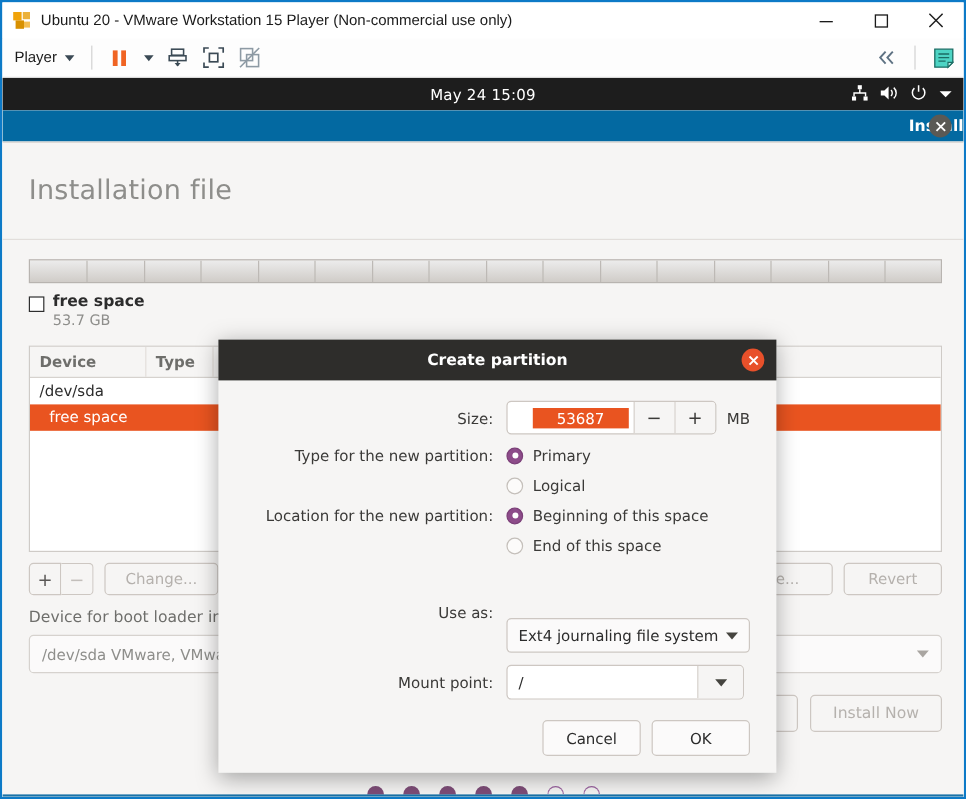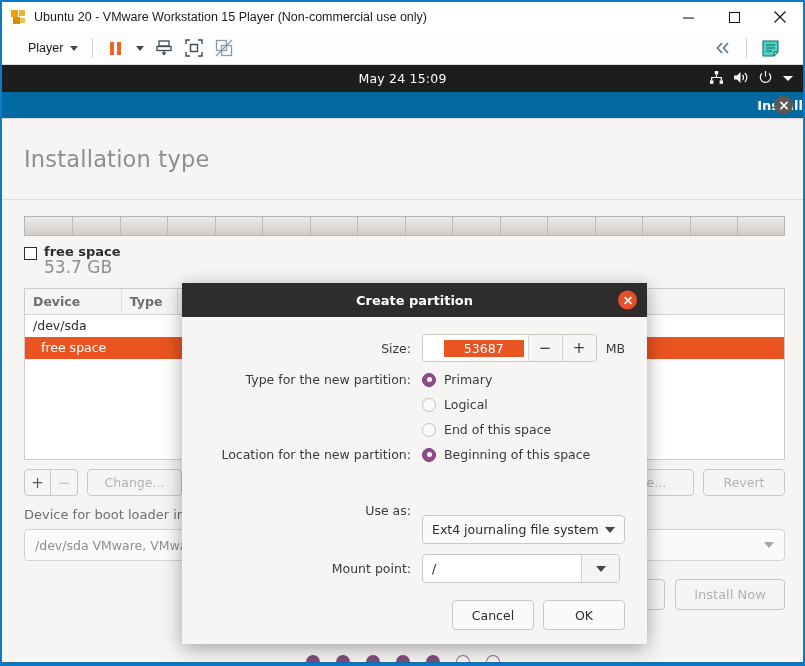--- a/index.html
+++ b/index.html
@@ -53,21 +53,21 @@
   .winbtn svg { display:block; }
 
   
   #vmware-toolbar {
     height: 32px;
     background: #fdfdfd;
     border-bottom: 1px solid #dadada;
     display: flex;
     align-items: center;
     flex: 0 0 auto;
-    padding: 0 18px;
+    padding: 0 2px;
   }
   #player-menu {
     display: flex; align-items: center;
     font-size: 12.5px; color: #1b1b1b;
     padding: 3px 6px 3px 8px;
     font-family: "Liberation Sans", sans-serif;
   }
   .tri-down {
     width: 0; height: 0;
     border-left: 4.5px solid transparent;
@@ -206,21 +206,21 @@
     background: #ffffff;
     margin-right: 7px;
     margin-top: 3px;
     flex: 0 0 auto;
   }
   #legend-name {
     font-size: 13px; color: #2c2c2c; font-weight: bold;
     line-height: 16px;
   }
   #legend-size {
-    font-size: 17px; color: #8e8e8b;
+    font-size: 12px; color: #8e8e8b;
     line-height: 15px;
   }
 
   #device-table {
     margin: 13px 22px 0 22px;
     width: 761px;
     border: 1px solid #cfcbc7;
     background: #ffffff;
     box-sizing: border-box;
     height: 172px;
@@ -688,21 +688,21 @@
         <span id="install-title-text">Install</span>
         <span id="install-close">
           <svg width="10" height="10" viewBox="0 0 10 10">
             <line x1="1.4" y1="1.4" x2="8.6" y2="8.6" stroke="#ffffff" stroke-width="1.5"></line>
             <line x1="8.6" y1="1.4" x2="1.4" y2="8.6" stroke="#ffffff" stroke-width="1.5"></line>
           </svg>
         </span>
       </div>
 
       <div id="install-body">
-        <div id="page-title">Installation type</div>
+        <div id="page-title">Installation file</div>
         <div id="title-rule"></div>
 
         <div id="partition-area">
           <div id="partition-bar">
             <span class="seg" style="left:47px"></span>
             <span class="seg" style="left:95px"></span>
             <span class="seg" style="left:142px"></span>
             <span class="seg" style="left:190px"></span>
             <span class="seg" style="left:237px"></span>
             <span class="seg" style="left:285px"></span>
@@ -812,32 +812,32 @@
 
           <div class="form-row">
             <span class="form-label"></span>
             <span class="radio-row">
               <span class="radio"></span>
               <span class="radio-label">Logical</span>
             </span>
           </div>
 
           <div class="form-row">
+            <span class="form-label">Location for the new partition:</span>
+            <span class="radio-row">
+              <span class="radio checked"></span>
+              <span class="radio-label">Beginning of this space</span>
+            </span>
+          </div>
+
+          <div class="form-row">
             <span class="form-label"></span>
             <span class="radio-row">
               <span class="radio"></span>
               <span class="radio-label">End of this space</span>
-            </span>
-          </div>
-
-          <div class="form-row">
-            <span class="form-label">Location for the new partition:</span>
-            <span class="radio-row">
-              <span class="radio checked"></span>
-              <span class="radio-label">Beginning of this space</span>
             </span>
           </div>
 
           <div class="form-row" style="margin-top:4px">
             <span class="form-label">Use as:</span>
             <span id="useas-combo">
               <span>Ext4 journaling file system</span>
               <span class="combo-arrow"></span>
             </span>
           </div>

